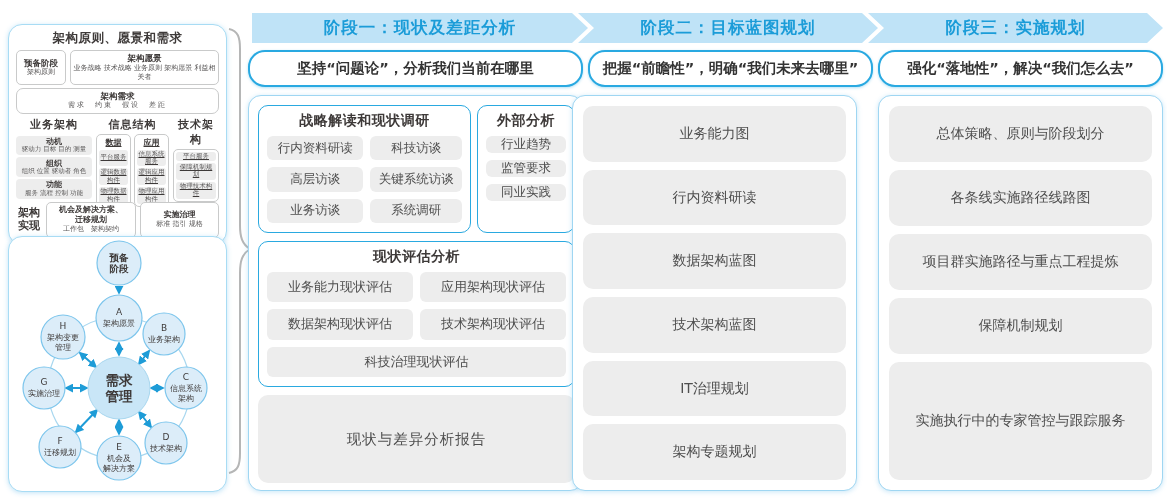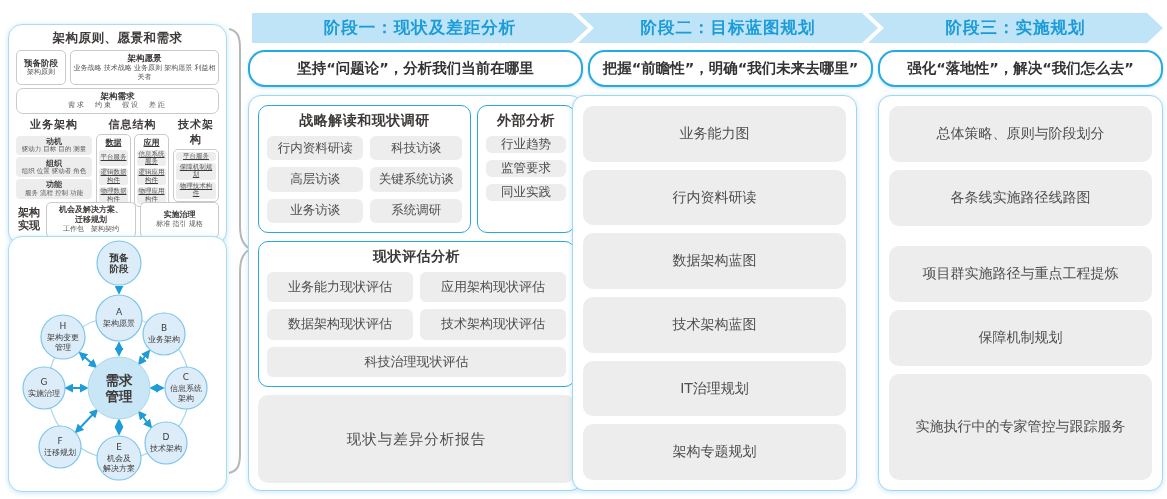--- a/index.html
+++ b/index.html
@@ -297,17 +297,17 @@
     <div class="bigitem">技术架构蓝图</div>
     <div class="bigitem">IT治理规划</div>
     <div class="bigitem">架构专题规划</div>
   </div>
 </div>
 
 <div class="content" style="left:878px;width:285px;">
   <div class="list">
     <div class="bigitem" style="flex:none;height:56px;">总体策略、原则与阶段划分</div>
     <div class="bigitem" style="flex:none;height:56px;">各条线实施路径线路图</div>
-    <div class="bigitem" style="flex:none;height:56px;margin-top:12px;">项目群实施路径与重点工程提炼</div>
+    <div class="bigitem" style="flex:none;height:56px;">项目群实施路径与重点工程提炼</div>
     <div class="bigitem" style="flex:none;height:56px;">保障机制规划</div>
     <div class="bigitem">实施执行中的专家管控与跟踪服务</div>
   </div>
 </div>
 
 </body></html>

